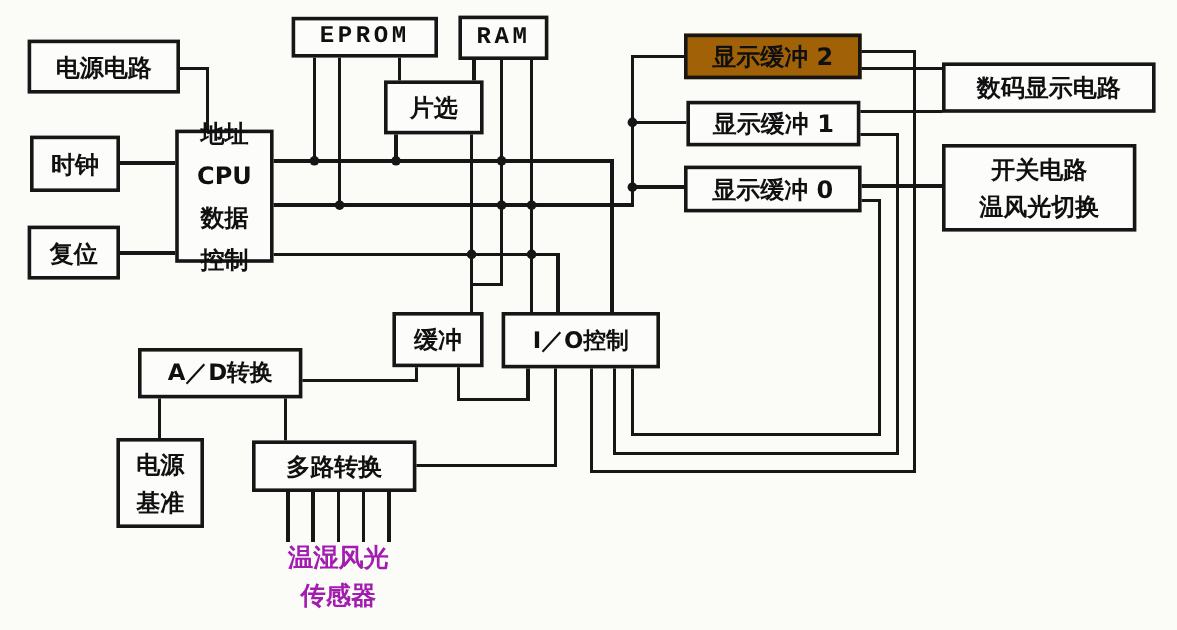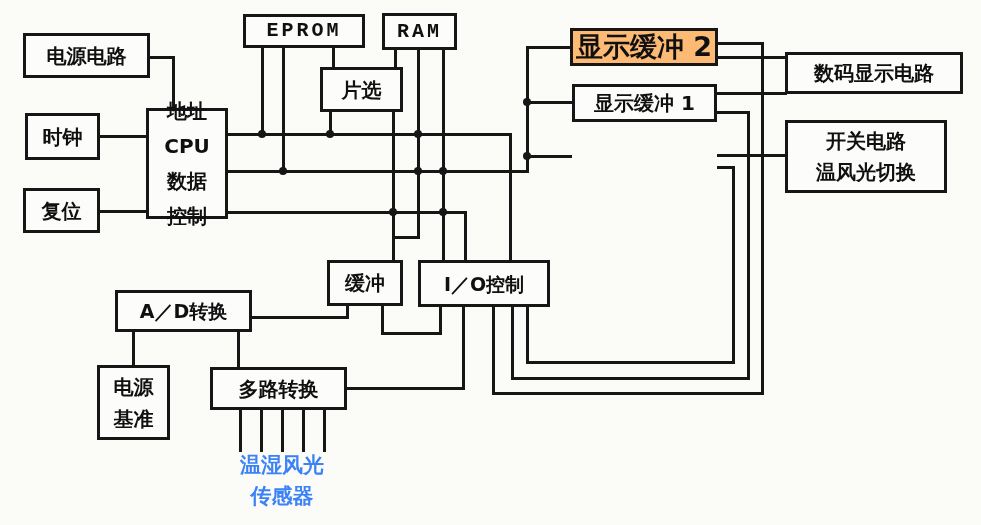--- a/index.html
+++ b/index.html
@@ -33,21 +33,21 @@
   }
   .box .line{display:block;white-space:nowrap;}
   .latin .line{
     letter-spacing:3px;
     font-family:Liberation Mono, monospace;
   }
   .free-label{
     position:absolute;
     z-index:2;
     font-weight:bold;
-    color:#3b82f6;
+    color:#a21caf;
     text-align:center;
     display:flex;
     flex-direction:column;
     align-items:center;
     justify-content:flex-start;
   }
   .free-label .line{display:block;white-space:nowrap;}
 </style>
 </head>
 <body>
@@ -114,25 +114,28 @@
     </div>
     <div class="box latin" style="left: 243px; top: 14px; width: 122px; height: 34px; font-size: 20px; line-height: 24px; background: rgb(252, 252, 250);">
       <span class="line">EPROM</span>
     </div>
     <div class="box latin" style="left: 382px; top: 13px; width: 75px; height: 37px; font-size: 20px; line-height: 24px; background: rgb(252, 252, 250);">
       <span class="line">RAM</span>
     </div>
     <div class="box" style="left: 320px; top: 67px; width: 83px; height: 45px; font-size: 20px; line-height: 26px; background: rgb(252, 252, 250);">
       <span class="line">片选</span>
     </div>
-    <div class="box" style="left: 570px; top: 28px; width: 148px; height: 38px; font-size: 27px; line-height: 24px; background: #fdba74;">
+    <div class="box" style="left: 570px; top: 28px; width: 148px; height: 38px; font-size: 20px; line-height: 24px; background: #a16207;">
       <span class="line">显示缓冲 2</span>
     </div>
     <div class="box" style="left: 572px; top: 84px; width: 145px; height: 38px; font-size: 20px; line-height: 24px; background: rgb(252, 252, 250);">
       <span class="line">显示缓冲 1</span>
+    </div>
+    <div class="box" style="left: 570px; top: 138px; width: 148px; height: 39px; font-size: 20px; line-height: 24px; background: rgb(252, 252, 250);">
+      <span class="line">显示缓冲 0</span>
     </div>
     <div class="box" style="left: 785px; top: 52px; width: 178px; height: 42px; font-size: 20px; line-height: 26px; background: rgb(252, 252, 250);">
       <span class="line">数码显示电路</span>
     </div>
     <div class="box" style="left: 785px; top: 120px; width: 162px; height: 73px; font-size: 20px; line-height: 31px; background: rgb(252, 252, 250);">
       <span class="line">开关电路</span>
       <span class="line">温风光切换</span>
     </div>
     <div class="box" style="left: 327px; top: 260px; width: 76px; height: 46px; font-size: 20px; line-height: 26px; background: rgb(252, 252, 250); justify-content: center;">
       <span class="line">缓冲</span>

